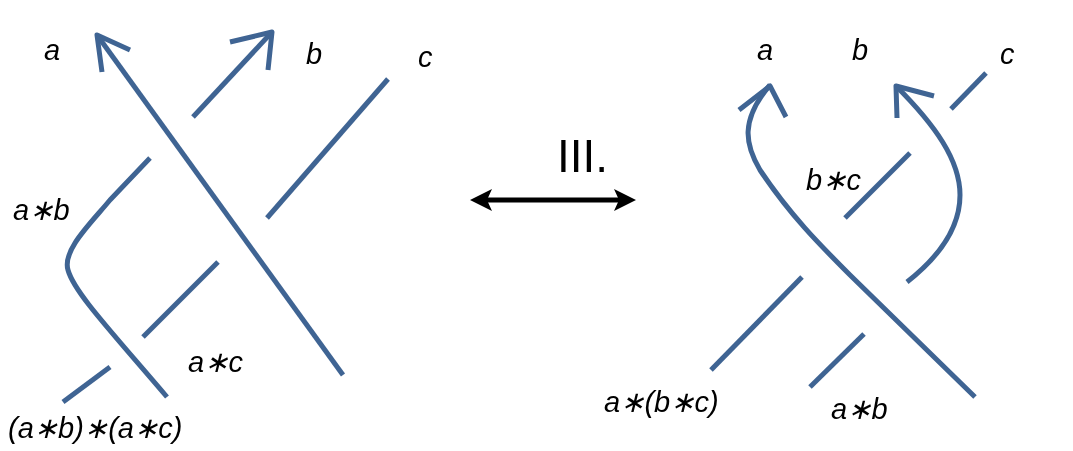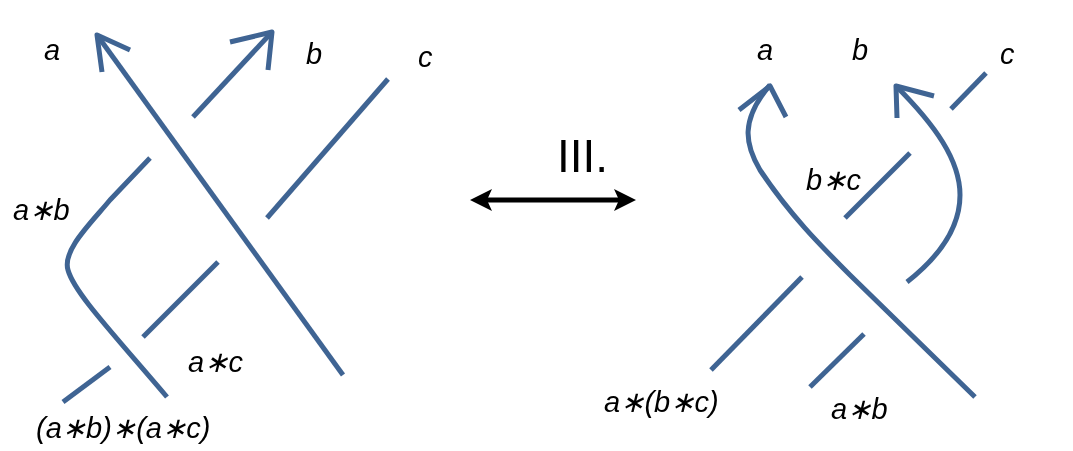--- a/index.html
+++ b/index.html
@@ -53,21 +53,21 @@
 
     <path class="strand" d="M864,334 L810,387"></path>
   </g>
 </svg>
 
 <div class="lbl" style="left:44px; top:36px;">a</div>
 <div class="lbl" style="left:306px; top:40px;">b</div>
 <div class="lbl" style="left:418px; top:43px;">c</div>
 <div class="lbl" style="left:13px; top:196px;">a∗b</div>
 <div class="lbl" style="left:188px; top:316px;margin-top:32px;">a∗c</div>
-<div class="lbl" style="left:8px; top:414px;margin-left:28px;">(a∗b)∗(a∗c)</div>
+<div class="lbl" style="left:8px; top:414px;">(a∗b)∗(a∗c)</div>
 
 <div class="move" style="left:530px; top:133px;">III.</div>
 
 <div class="lbl" style="left:757px; top:36px;">a</div>
 <div class="lbl" style="left:852px; top:36px;">b</div>
 <div class="lbl" style="left:1000px; top:40px;">c</div>
 <div class="lbl" style="left:806px; top:166px;text-align:right;">b∗c</div>
 <div class="lbl" style="left:831px; top:395px;">a∗b</div>
 <div class="lbl" style="left:604px; top:388px;">a∗(b∗c)</div>
 

